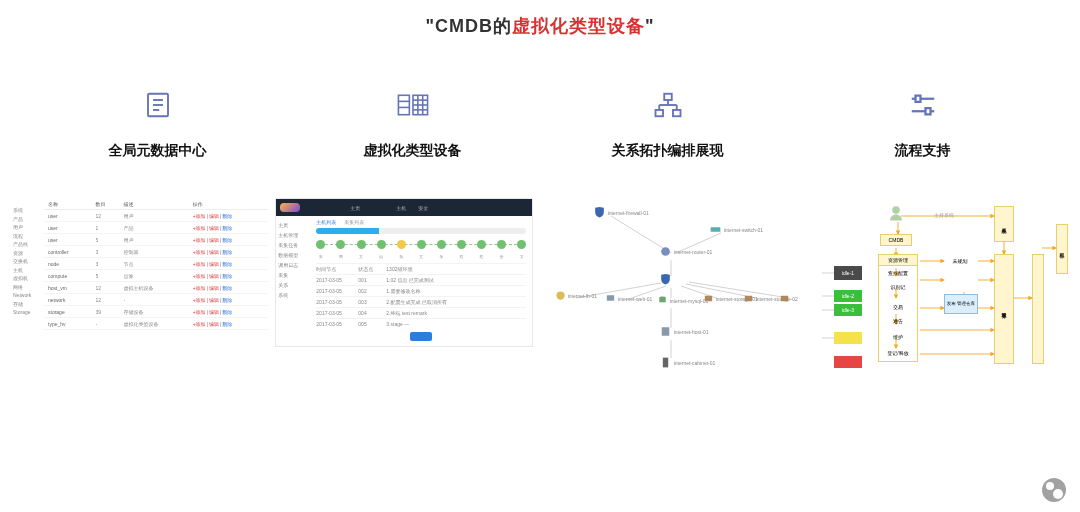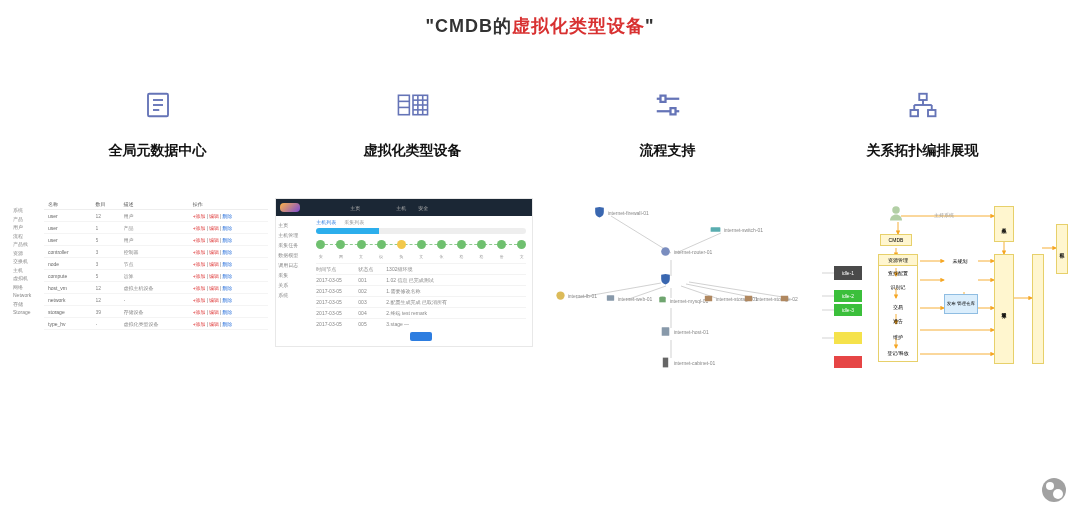--- a/index.html
+++ b/index.html
@@ -209,42 +209,42 @@
           <line x1="14" y1="12" x2="26" y2="12"></line>
           <line x1="14" y1="16" x2="26" y2="16"></line>
           <line x1="18" y1="4" x2="18" y2="20"></line>
           <line x1="22" y1="4" x2="22" y2="20"></line>
         </svg>
     </span>
     <span class="label">虚拟化类型设备</span>
   </div>
   <div class="feat">
     <span class="icon">
-      <svg width="30" height="30" viewBox="0 0 24 24" fill="none" stroke="currentColor" stroke-width="1.8">
-          <line x1="3" y1="7" x2="21" y2="7"></line>
-          <line x1="3" y1="17" x2="21" y2="17"></line>
-          <rect x="6" y="4.5" width="4" height="5" fill="#fff"></rect>
-          <rect x="14" y="14.5" width="4" height="5" fill="#fff"></rect>
-        </svg>
-    </span>
-    <span class="label">流程支持</span>
-  </div>
-  <div class="feat">
-    <span class="icon">
       <svg width="30" height="30" viewBox="0 0 24 24" fill="none" stroke="currentColor" stroke-width="1.5">
           <rect x="9" y="3" width="6" height="5"></rect>
           <rect x="2" y="16" width="6" height="5"></rect>
           <rect x="16" y="16" width="6" height="5"></rect>
           <line x1="12" y1="8" x2="12" y2="12"></line>
           <line x1="5" y1="16" x2="5" y2="12"></line>
           <line x1="19" y1="16" x2="19" y2="12"></line>
           <line x1="5" y1="12" x2="19" y2="12"></line>
         </svg>
     </span>
     <span class="label">关系拓扑编排展现</span>
+  </div>
+  <div class="feat">
+    <span class="icon">
+      <svg width="30" height="30" viewBox="0 0 24 24" fill="none" stroke="currentColor" stroke-width="1.8">
+          <line x1="3" y1="7" x2="21" y2="7"></line>
+          <line x1="3" y1="17" x2="21" y2="17"></line>
+          <rect x="6" y="4.5" width="4" height="5" fill="#fff"></rect>
+          <rect x="14" y="14.5" width="4" height="5" fill="#fff"></rect>
+        </svg>
+    </span>
+    <span class="label">流程支持</span>
   </div>
 </div>
 
 <div class="shots">
 
   <div class="shot1">
     <div class="tbl">
       <div class="tbl-side" id="tbl-side">
           <div>系统</div>
           <div>产品</div>

